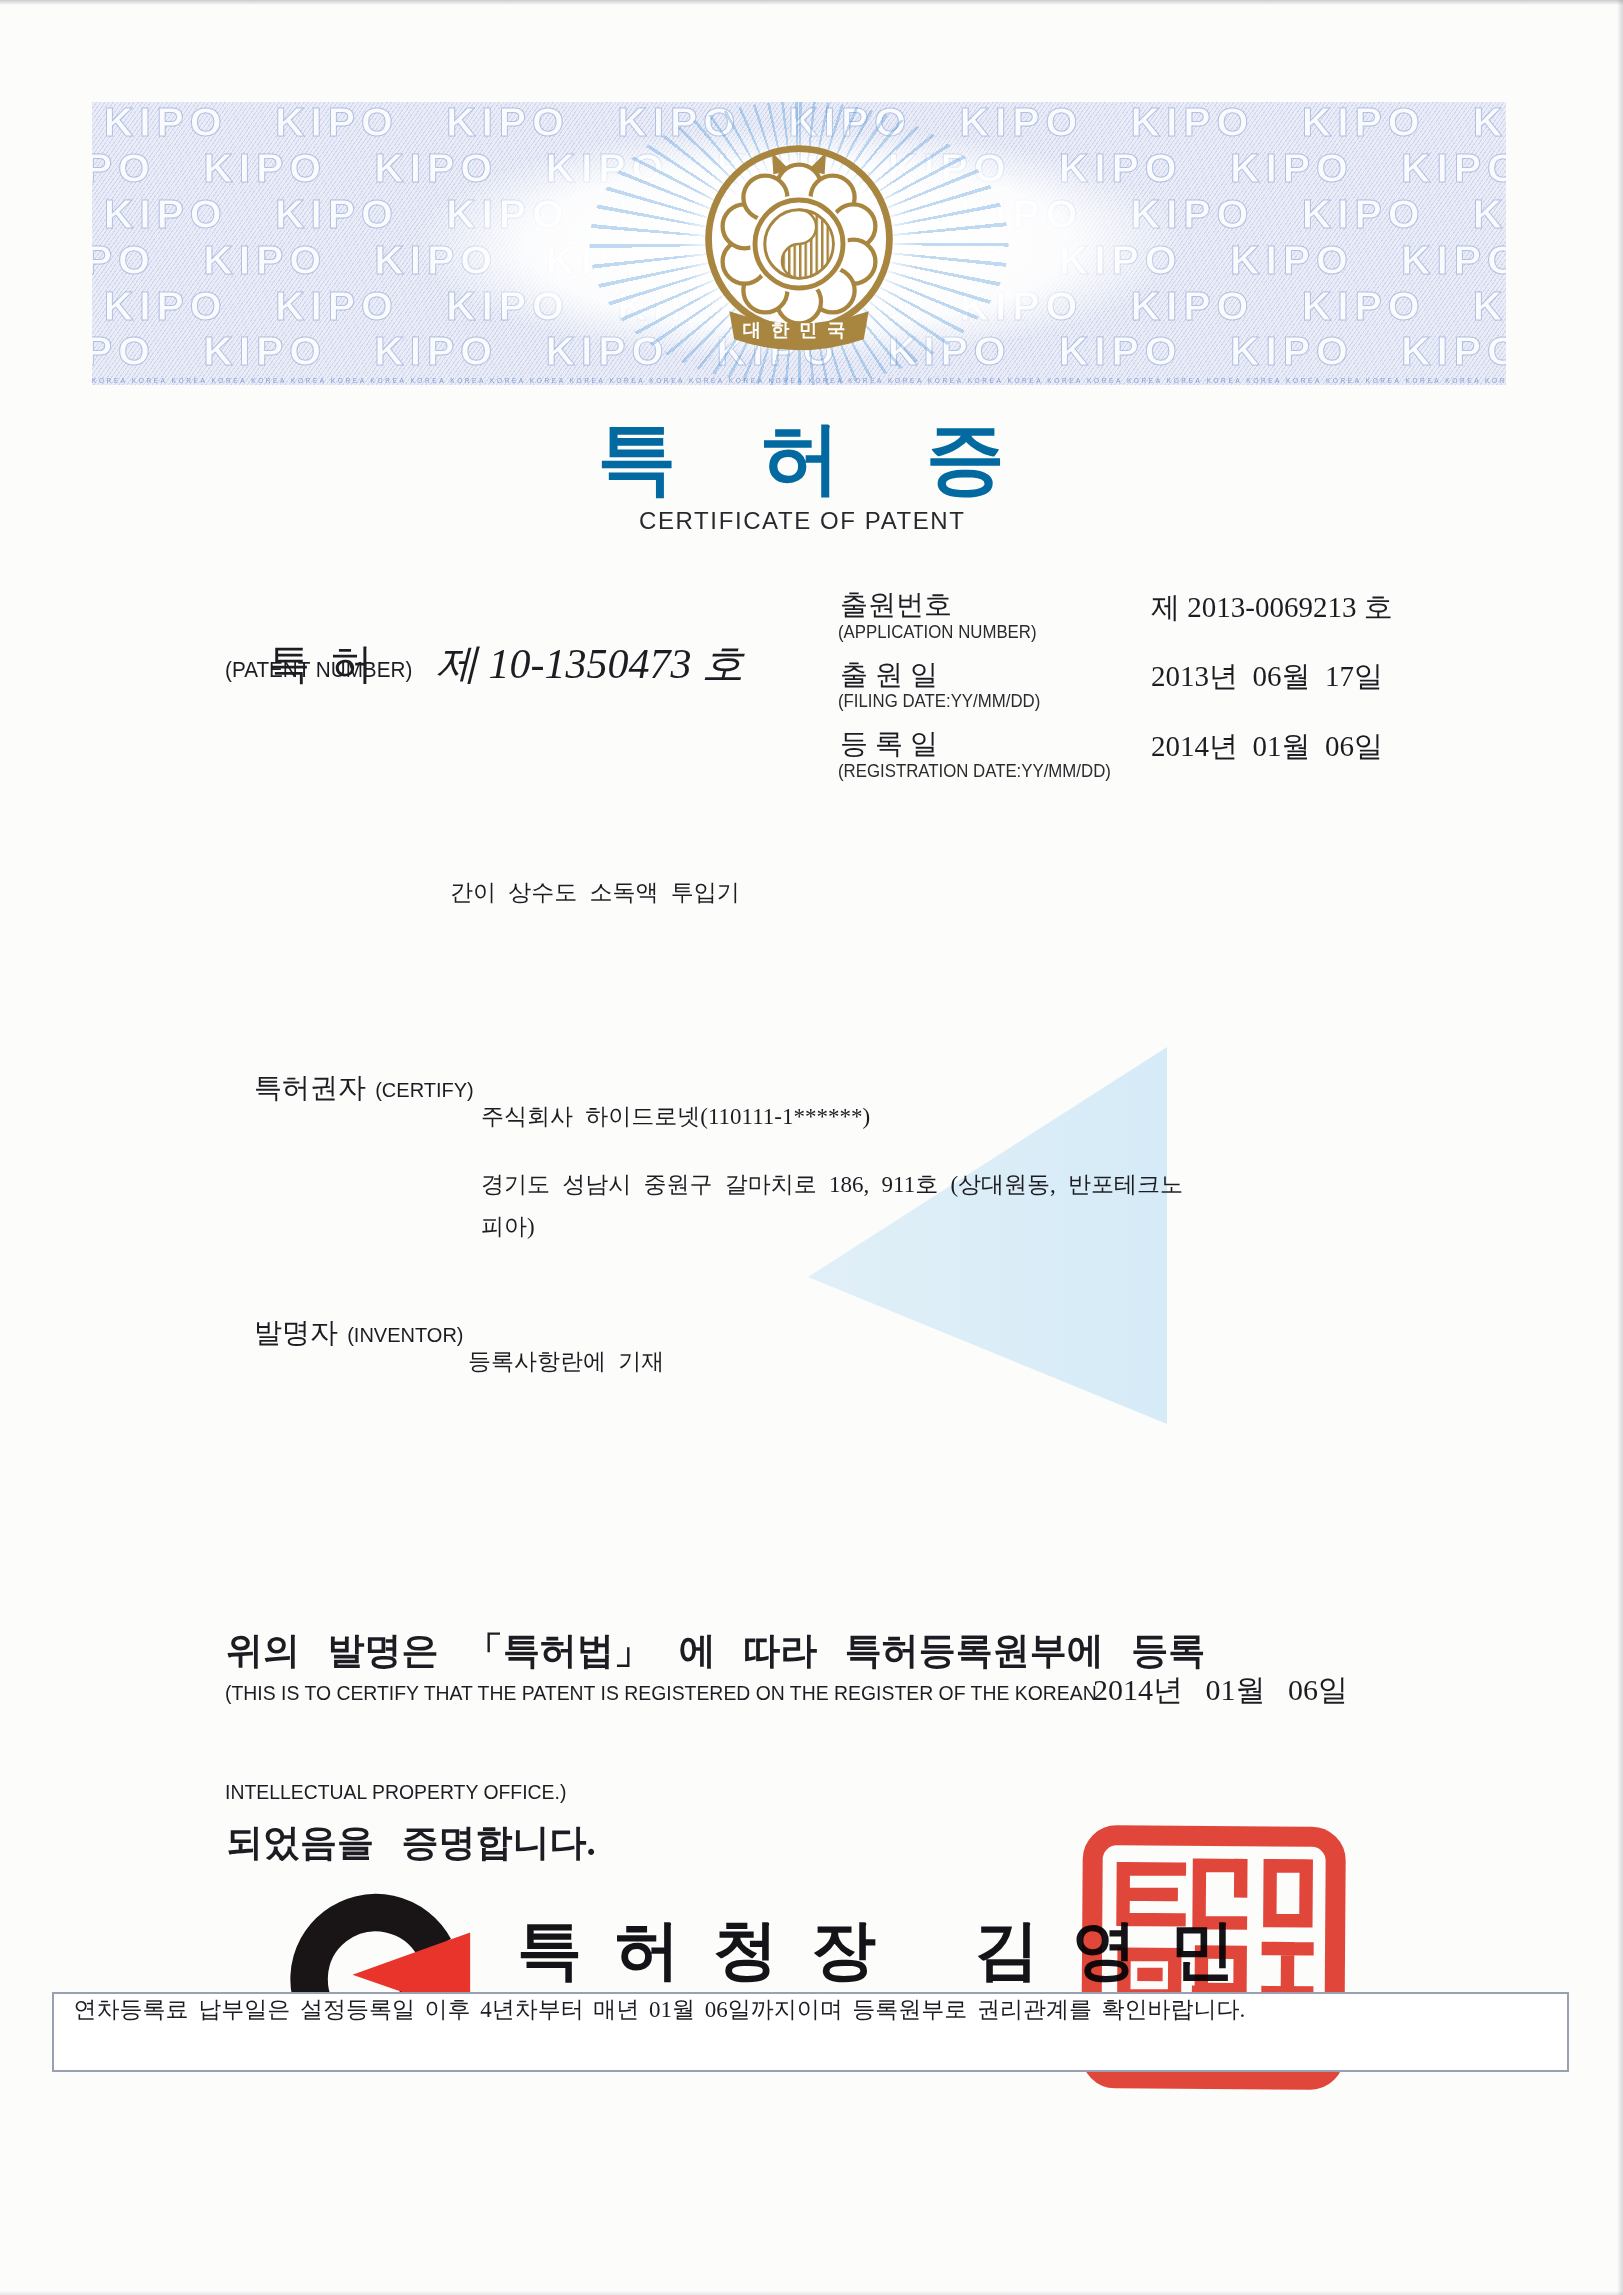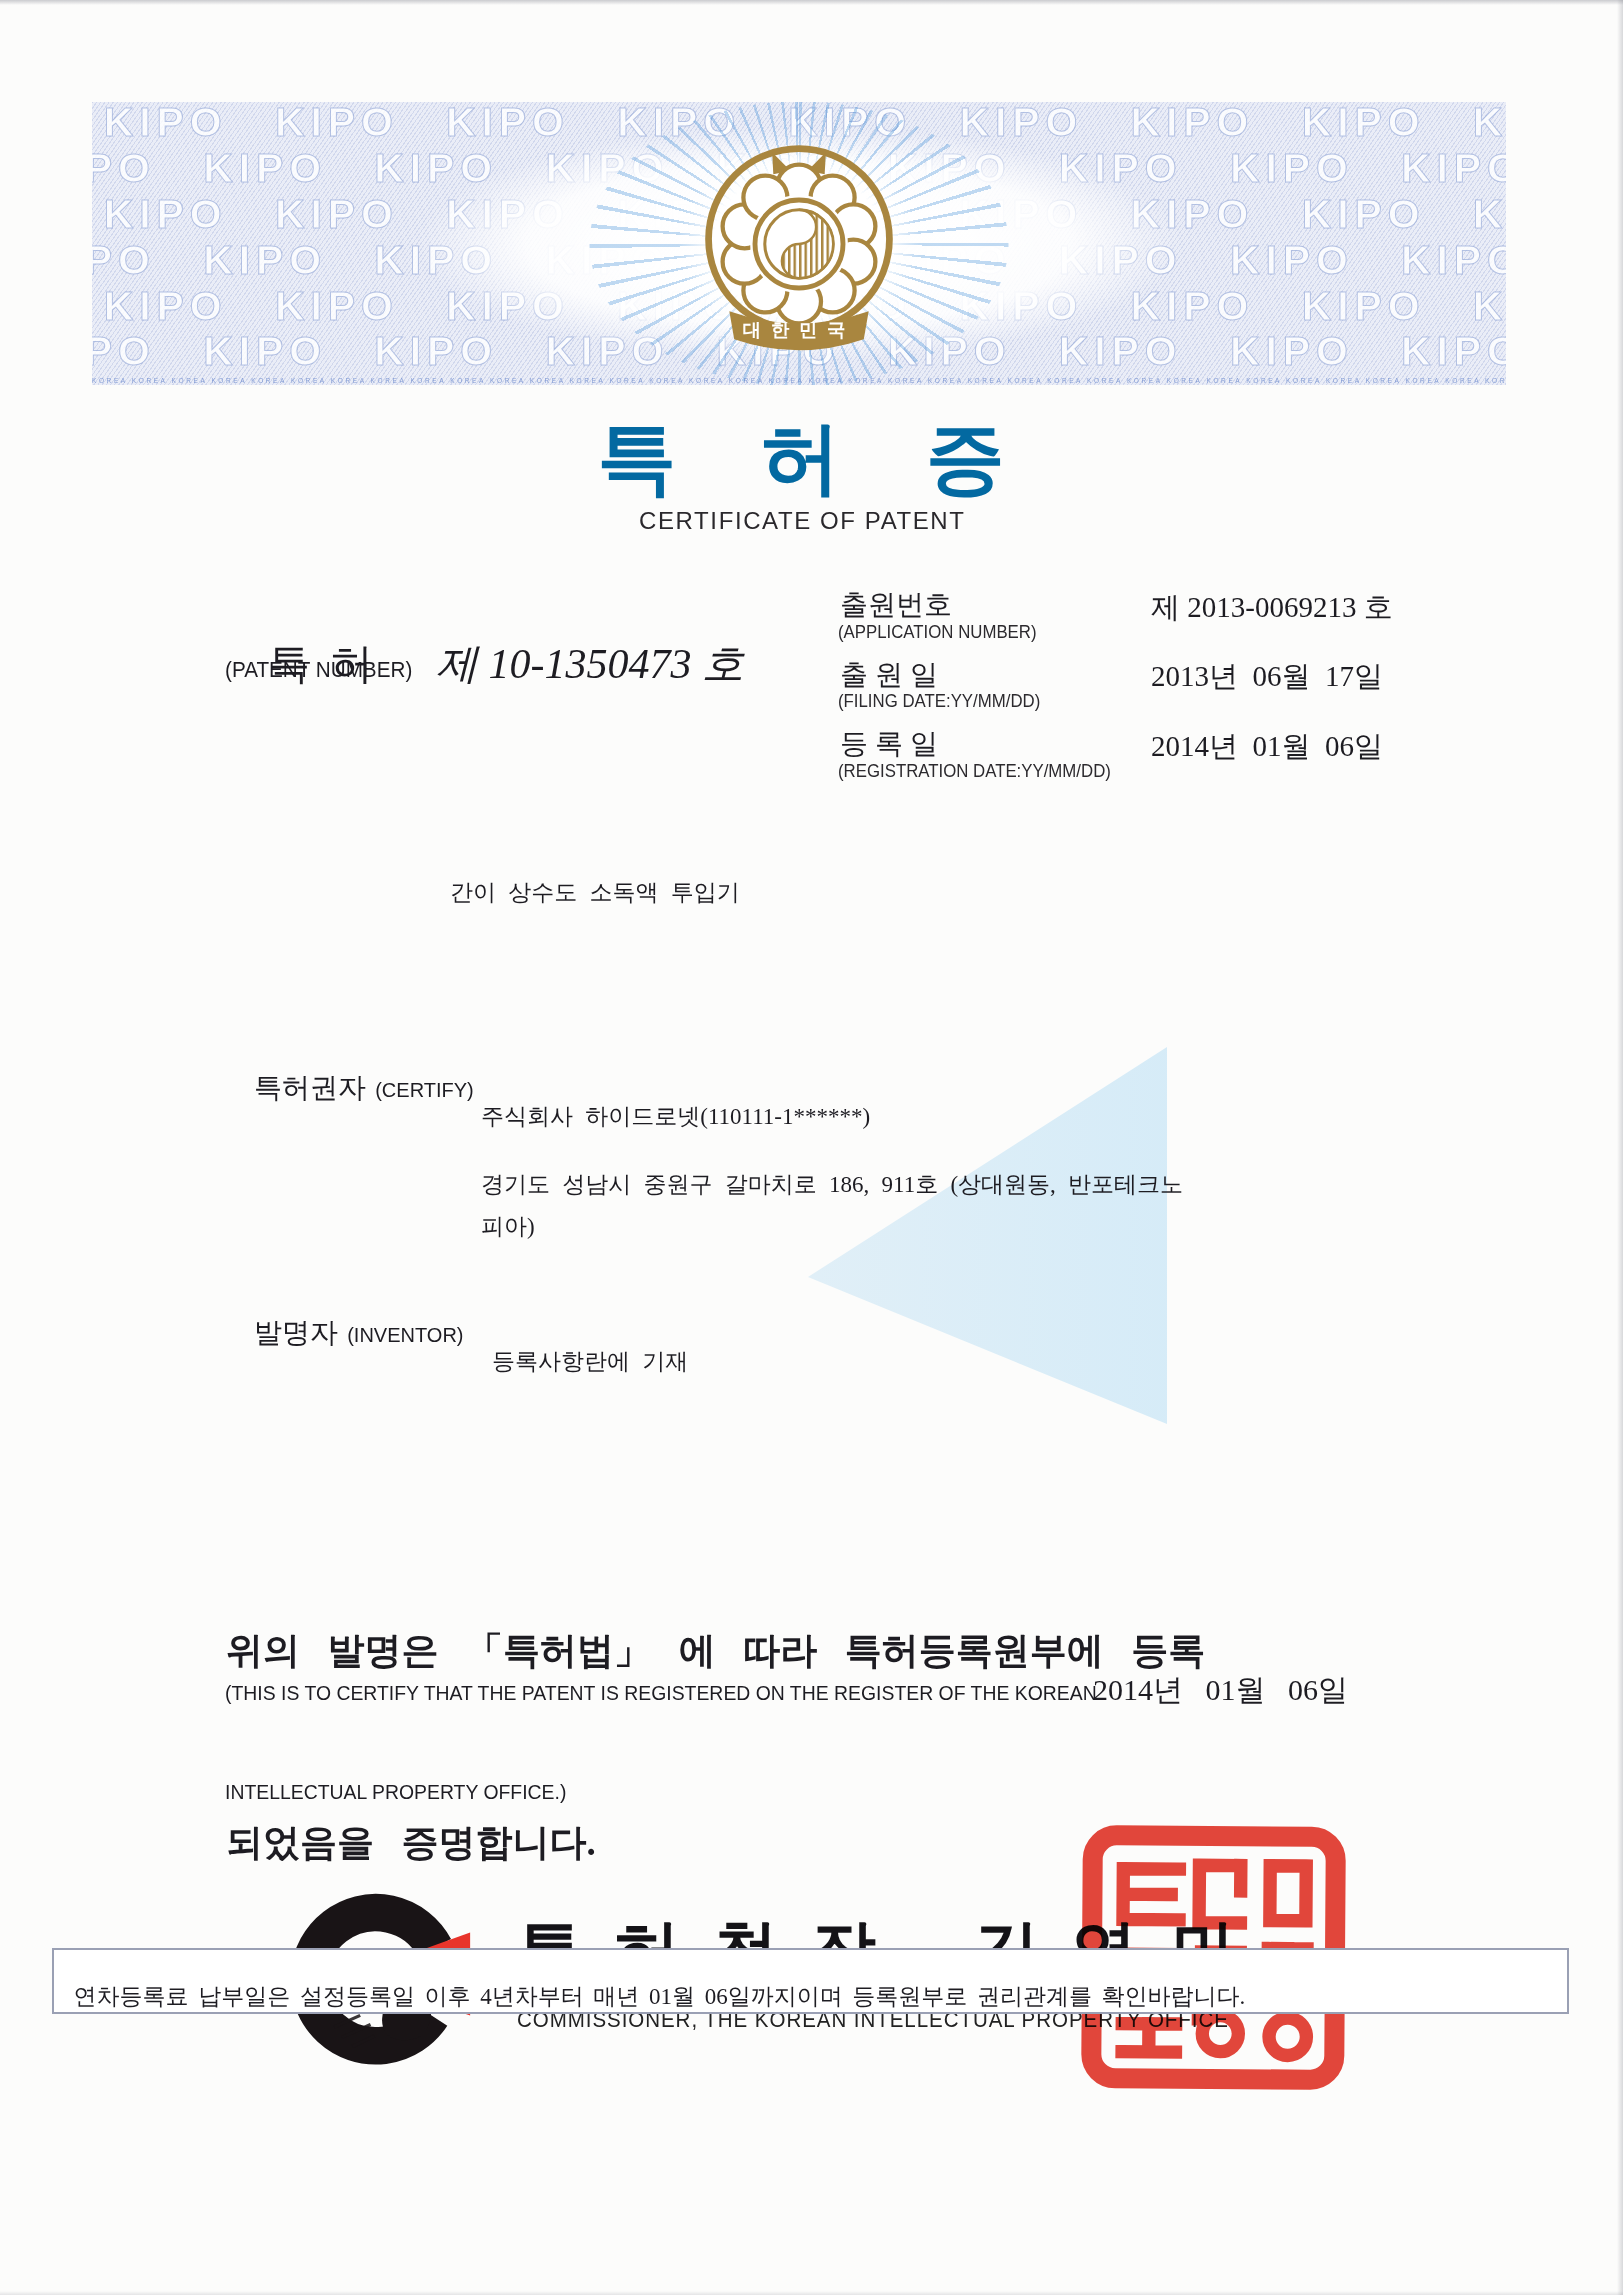--- a/index.html
+++ b/index.html
@@ -60,22 +60,22 @@
   .sig-name{position:absolute;left:517px;top:1906px;font-size:65px;font-weight:600;
             letter-spacing:33px;word-spacing:15.7px;white-space:pre;color:#141317;}
   .sig-en{position:absolute;left:517px;top:2007px;font-family:"Liberation Sans",sans-serif;
             font-size:21.6px;letter-spacing:1px;transform:scaleX(.95);transform-origin:left;color:#222;}
   .seal{position:absolute;left:1080px;top:1824px;mix-blend-mode:multiply;transform:rotate(.4deg);}
   
   .wedge{position:absolute;left:808px;top:1047px;width:359px;height:377px;
          background:linear-gradient(90deg,rgba(186,221,242,.42),rgba(199,229,246,.72));
          clip-path:polygon(100% 0%,100% 100%,0% 61%);}
   
-  .footer-box{position:absolute;left:52px;top:1948px;width:1517px;height:66px;
-         border:2px solid #9aa0b4;background:#fff;display:flex;align-items:flex-end;box-sizing:border-box;}
+  .footer-box{position:absolute;left:52px;top:1992px;width:1517px;height:80px;
+         border:2px solid #9aa0b4;background:#fff;display:flex;align-items:flex-start;box-sizing:border-box;}
   .footer-box span{padding-left:19.6px;font-size:23px;word-spacing:3.9px;white-space:nowrap;}
 </style>
 </head>
 <body>
 
 <div class="page">
 
   <div class="banner">
     <div class="kipo-row" style="left:11.8px;top:-2.6px">KIPO  KIPO  KIPO  KIPO  KIPO  KIPO  KIPO  KIPO  KIPO  KIPO  KIPO  KIPO  KIPO  KIPO  </div>
     <div class="kipo-row" style="left:-60px;top:43px">KIPO  KIPO  KIPO  KIPO  KIPO  KIPO  KIPO  KIPO  KIPO  KIPO  KIPO  KIPO  KIPO  KIPO  </div>
@@ -146,21 +146,21 @@
   <div class="sec-label" style="top:1037px">
     <span class="k">특허권자</span><span class="e">(CERTIFY)</span>
   </div>
   <div class="sec-value" style="left:481px;top:1101px">주식회사 하이드로넷(110111-1******)</div>
   <div class="sec-value" style="left:481px;top:1169px">경기도 성남시 중원구 갈마치로 186, 911호 (상대원동, 반포테크노</div>
   <div class="sec-value" style="left:481px;top:1211px">피아)</div>
 
   <div class="sec-label" style="top:1282px">
     <span class="k">발명자</span><span class="e">(INVENTOR)</span>
   </div>
-  <div class="sec-value" style="left:492px;top:1346px">등록사항란에 기재</div>
+  <div class="sec-value" style="left:468px;top:1346px">등록사항란에 기재</div>
 
   <div class="stmt">
     <div>위의 발명은 「특허법」 에 따라 특허등록원부에 등록</div>
     <div>되었음을 증명합니다.</div>
   </div>
   <div class="stmt-en">
     <div>(THIS IS TO CERTIFY THAT THE PATENT IS REGISTERED ON THE REGISTER OF THE KOREAN</div>
     <div>INTELLECTUAL PROPERTY OFFICE.)</div>
   </div>
   <div class="issue-date">2014년   01월   06일</div>

